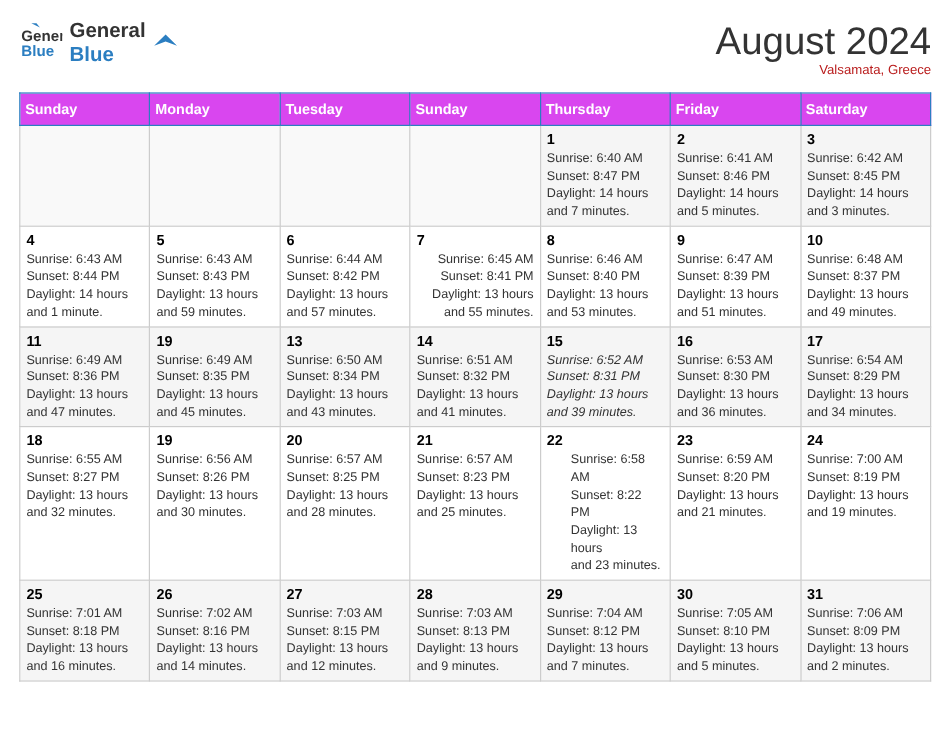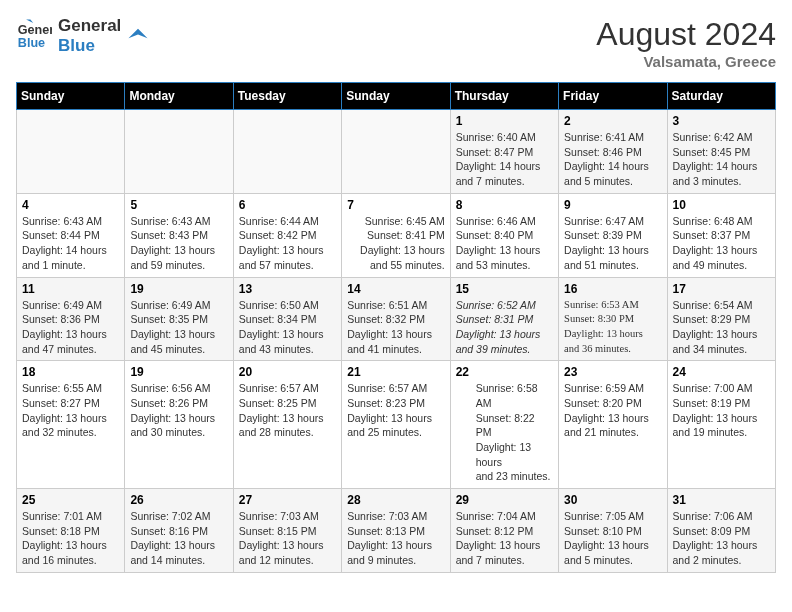--- a/index.html
+++ b/index.html
@@ -28,31 +28,30 @@
     .title-block {
       text-align: right;
     }
     .month-year {
       font-size: 32px;
       color: #333;
       font-weight: normal;
       text-align: center;
     }
     .location {
-      font-size: 15px;
-      color: #737373;
-      font-weight: bold;
+      font-size: 11px;
+      color: #b91c1c;
     }
     table {
       width: 100%;
       border-collapse: collapse;
       font-size: 11px;
     }
     thead tr th {
-      background-color: #000000;
+      background-color: #d946ef;
       color: #fff;
       padding: 6px 4px;
       text-align: left;
       font-size: 12px;
       font-weight: bold;
       border: 1px solid #2B7EC1;
     }
     tbody tr td {
       border: 1px solid #ccc;
       padding: 4px 5px;
@@ -228,21 +227,21 @@
         </td>
         <td>
           <span class="day-num">15</span>
           <div class="day-info" style="white-space: pre-line; font-style: italic;">Sunrise: 6:52 AM
 Sunset: 8:31 PM
 Daylight: 13 hours
 and 39 minutes.</div>
         </td>
         <td>
           <span class="day-num">16</span>
-          <div class="day-info" style="white-space: pre-line; font-family: Liberation Serif, serif;">Sunrise: 6:53 AM
+          <div class="day-info" style="white-space: pre-line;">Sunrise: 6:53 AM
 Sunset: 8:30 PM
 Daylight: 13 hours
 and 36 minutes.</div>
         </td>
         <td>
           <span class="day-num">17</span>
           <div class="day-info" style="white-space: pre-line;">Sunrise: 6:54 AM
 Sunset: 8:29 PM
 Daylight: 13 hours
 and 34 minutes.</div>

